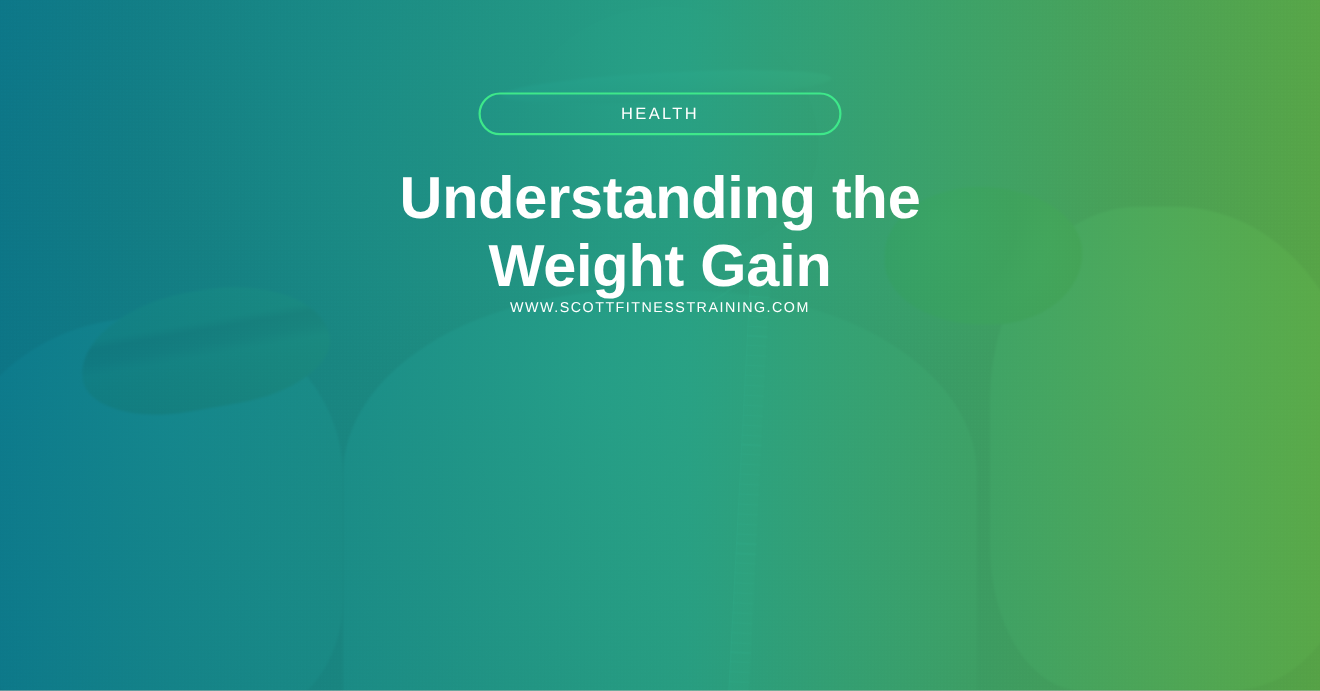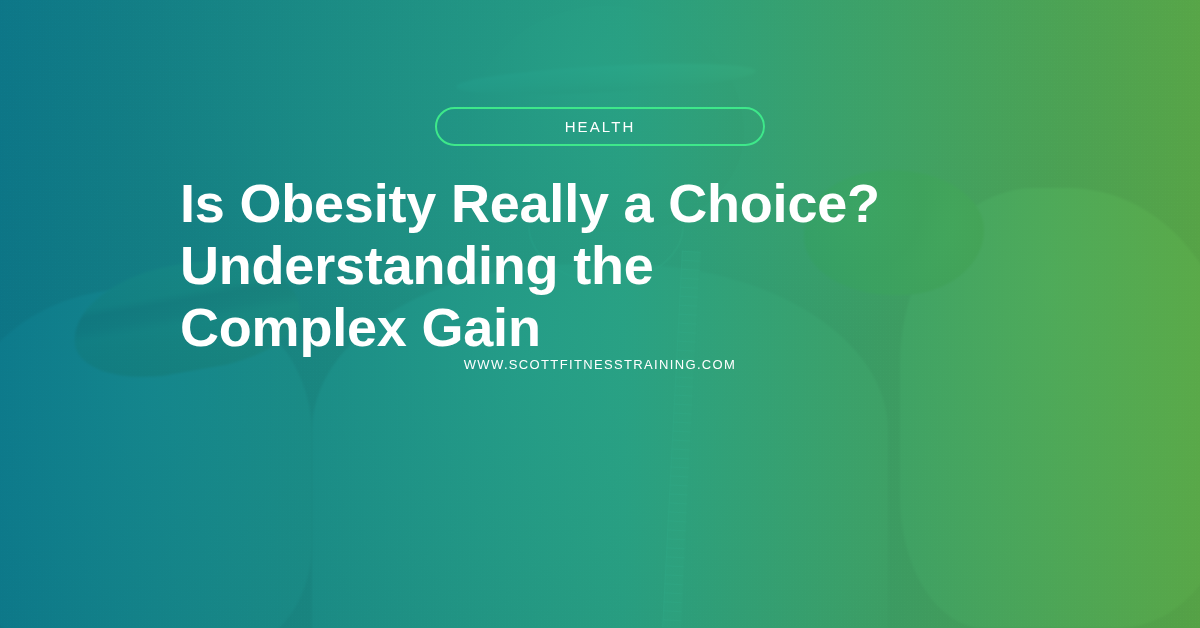--- a/index.html
+++ b/index.html
@@ -155,21 +155,22 @@
   }
 
   
   .content {
     position:absolute;
     inset:0;
     display:flex;
     flex-direction:column;
     align-items:center;
     justify-content:flex-start;
-    padding-top:107px;
+    padding-top:84px;
+    text-align:center;
   }
 
   .category-badge {
     display:flex;
     align-items:center;
     justify-content:center;
     width:330px;
     height:39px;
     border:2px solid #3ee88a;
     border-radius:999px;
@@ -223,21 +224,20 @@
   <div class="gradient-overlay" style="background: linear-gradient(90deg, rgb(14, 130, 150) 0%, rgb(42, 167, 138) 52%, rgb(95, 181, 79) 100%);"></div>
   <div class="gradient-tint" style="background: linear-gradient(90deg, rgb(14, 130, 150) 0%, rgb(42, 167, 138) 52%, rgb(95, 181, 79) 100%);"></div>
 
   <div class="content">
 
     <div class="category-badge" style="border-color: rgb(62, 232, 138); color: rgb(255, 255, 255);">
       <span>HEALTH</span>
     </div>
 
     <h1 class="headline" style="color: rgb(255, 255, 255);">
-      <span class="headline-line">Is Obesity Really a Choice?</span>
       <span class="headline-line">Understanding the</span>
-      <span class="headline-line">Complex Gain</span>
+      <span class="headline-line">Weight Gain</span>
     </h1>
 
     <div class="site-url">WWW.SCOTTFITNESSTRAINING.COM</div>
 
   </div>
 </div>
 
 </body></html>

